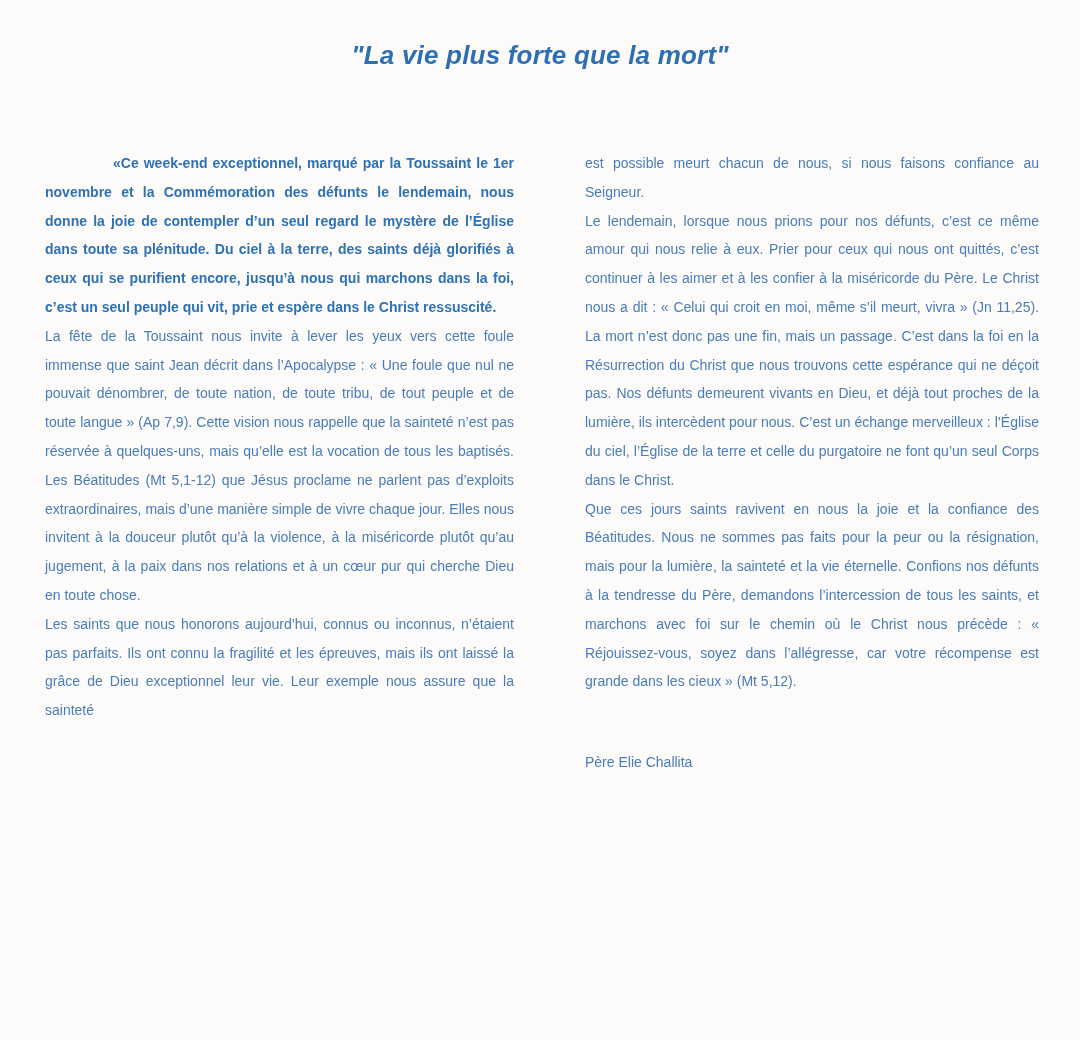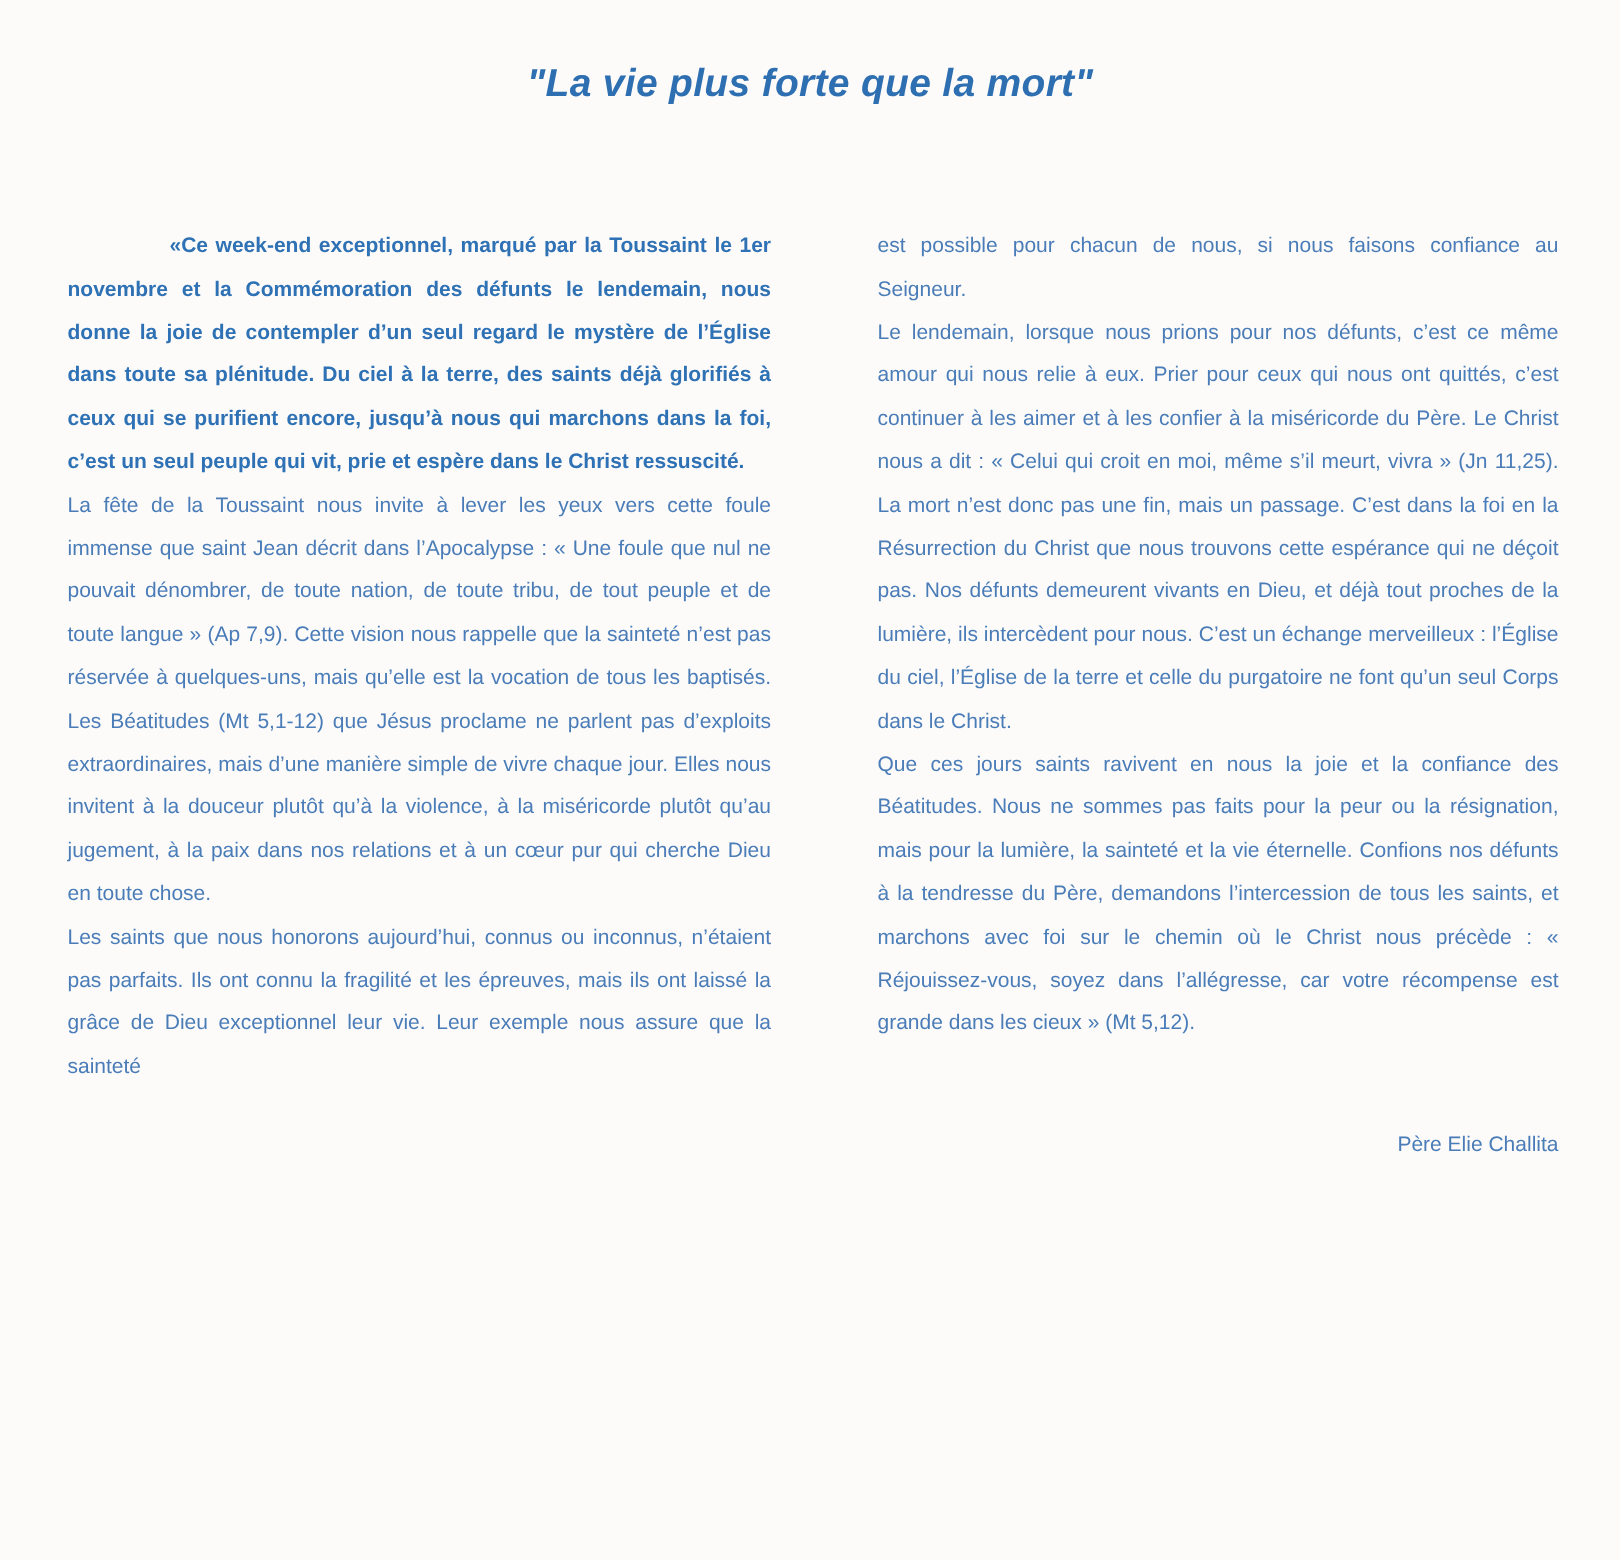--- a/index.html
+++ b/index.html
@@ -41,39 +41,38 @@
   .col-left  { width: 469px; flex: 0 0 469px; }
   .col-right { flex: 1 1 auto; }
   .col p { margin: 0; }
   .lead {
     font-weight: bold;
     color: var(--lead-color, #2e71b4);
     text-indent: 68px;
   }
   .signature {
     margin-top: 52px !important;
-    text-align: right;
   }
 </style>
 </head>
 <body>
 
 <div class="page">
 
   <h1 class="page-title">"La vie plus forte que la mort"</h1>
 
   <div class="columns">
 
     <div class="col col-left">
       <p class="lead">«Ce week-end exceptionnel, marqué par la Toussaint le 1er novembre et la Commémoration des défunts le lendemain, nous donne la joie de contempler d’un seul regard le mystère de l’Église dans toute sa plénitude. Du ciel à la terre, des saints déjà glorifiés à ceux qui se purifient encore, jusqu’à nous qui marchons dans la foi, c’est un seul peuple qui vit, prie et espère dans le Christ ressuscité.</p>
       <p>La fête de la Toussaint nous invite à lever les yeux vers cette foule immense que saint Jean décrit dans l’Apocalypse : « Une foule que nul ne pouvait dénombrer, de toute nation, de toute tribu, de tout peuple et de toute langue » (Ap 7,9). Cette vision nous rappelle que la sainteté n’est pas réservée à quelques-uns, mais qu’elle est la vocation de tous les baptisés. Les Béatitudes (Mt 5,1-12) que Jésus proclame ne parlent pas d’exploits extraordinaires, mais d’une manière simple de vivre chaque jour. Elles nous invitent à la douceur plutôt qu’à la violence, à la miséricorde plutôt qu’au jugement, à la paix dans nos relations et à un cœur pur qui cherche Dieu en toute chose.</p>
       <p>Les saints que nous honorons aujourd’hui, connus ou inconnus, n’étaient pas parfaits. Ils ont connu la fragilité et les épreuves, mais ils ont laissé la grâce de Dieu exceptionnel leur vie. Leur exemple nous assure que la sainteté</p>
     </div>
 
     <div class="col col-right">
-      <p>est possible pour chacun de nous, si nous faisons confiance au Seigneur.</p>
+      <p>est possible meurt chacun de nous, si nous faisons confiance au Seigneur.</p>
       <p>Le lendemain, lorsque nous prions pour nos défunts, c’est ce même amour qui nous relie à eux. Prier pour ceux qui nous ont quittés, c’est continuer à les aimer et à les confier à la miséricorde du Père. Le Christ nous a dit : « Celui qui croit en moi, même s’il meurt, vivra » (Jn 11,25). La mort n’est donc pas une fin, mais un passage. C’est dans la foi en la Résurrection du Christ que nous trouvons cette espérance qui ne déçoit pas. Nos défunts demeurent vivants en Dieu, et déjà tout proches de la lumière, ils intercèdent pour nous. C’est un échange merveilleux : l’Église du ciel, l’Église de la terre et celle du purgatoire ne font qu’un seul Corps dans le Christ.</p>
       <p>Que ces jours saints ravivent en nous la joie et la confiance des Béatitudes. Nous ne sommes pas faits pour la peur ou la résignation, mais pour la lumière, la sainteté et la vie éternelle. Confions nos défunts à la tendresse du Père, demandons l’intercession de tous les saints, et marchons avec foi sur le chemin où le Christ nous précède : « Réjouissez-vous, soyez dans l’allégresse, car votre récompense est grande dans les cieux » (Mt 5,12).</p>
       <p class="signature">Père Elie Challita</p>
     </div>
 
   </div>
 </div>
 
 </body></html>

